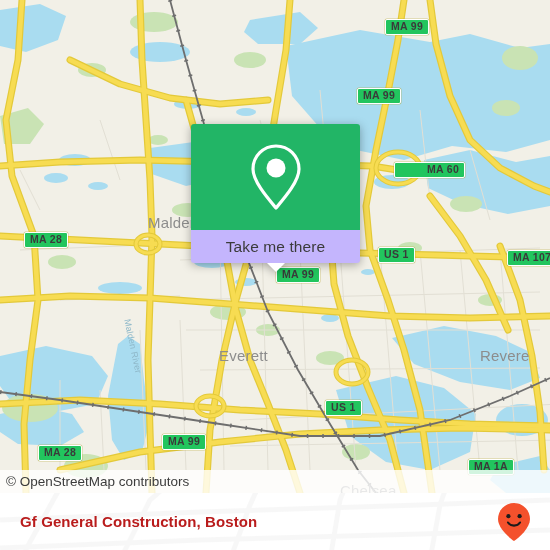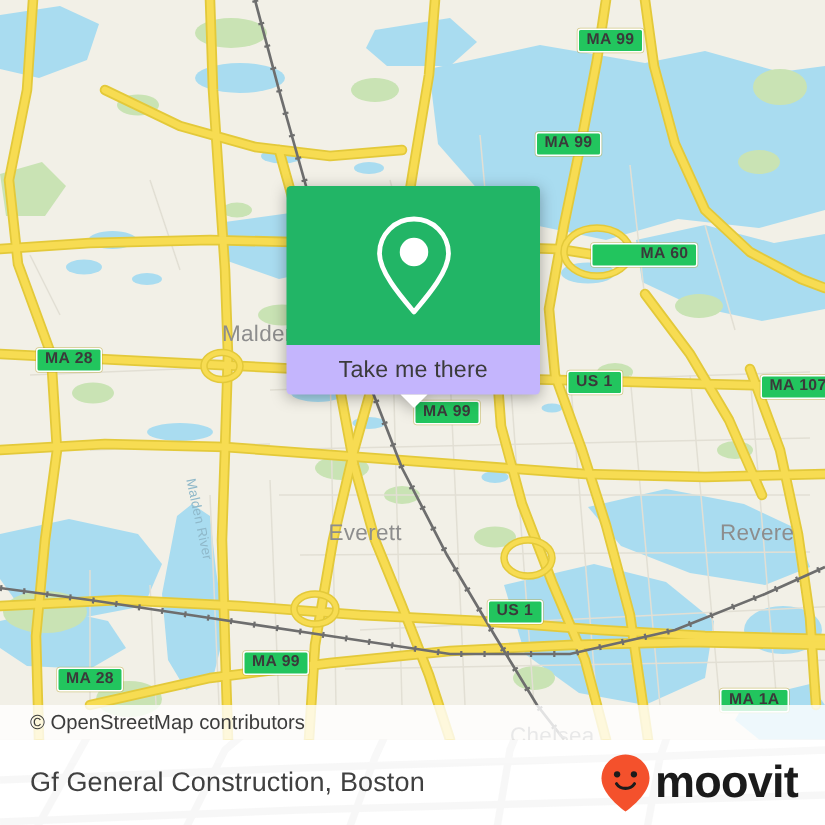--- a/index.html
+++ b/index.html
@@ -43,21 +43,21 @@
     white-space:nowrap;
     box-shadow:0 0 0 .5px rgba(180,160,40,.5);
   }
 
   
   .attrib{
     position:absolute;left:0;top:470px;width:550px;height:23px;
     background:rgba(255,255,255,.80);
     font-size:13.5px;color:#3c3c3c;
     line-height:23px;
-    padding-left:20px;
+    padding-left:6px;
     box-sizing:border-box;
     white-space:nowrap;
   }
 
   
   .callout{
     position:absolute;left:191px;top:124px;width:169px;
     filter:drop-shadow(0 2px 5px rgba(0,0,0,.32));
   }
   .callout-head{
@@ -80,21 +80,21 @@
   }
 
   
   .bottombar{
     position:absolute;left:0;top:493px;width:550px;height:57px;
     background:#ffffff;overflow:hidden;
   }
   .bottombar .watermark{position:absolute;left:0;top:-493px;opacity:.07;}
   .bar-title{
     position:absolute;left:20px;top:0;height:57px;line-height:57px;
-    font-size:18px;color:#404040;letter-spacing:.1px;white-space:nowrap;
+    font-size:15px;color:#b91c1c;letter-spacing:.1px;white-space:nowrap;font-weight:bold;
   }
   .brand{
     position:absolute;right:18px;top:0;height:57px;
     display:flex;align-items:center;gap:2px;
   }
   .brand-word{
     font-size:30px;font-weight:bold;color:#1b1b1b;letter-spacing:-.5px;
     line-height:30px;
   }
 </style>
@@ -267,21 +267,21 @@
     <div class="shield" style="left:385px;top:19px;">MA 99</div>
     <div class="shield" style="left:357px;top:88px;">MA 99</div>
     <div class="shield" style="left:394px;top:162px;padding-left:32px;">MA 60</div>
     <div class="shield" style="left:24px;top:232px;">MA 28</div>
     <div class="shield" style="left:276px;top:267px;">MA 99</div>
     <div class="shield" style="left:378px;top:247px;">US 1</div>
     <div class="shield" style="left:507px;top:250px;">MA 107</div>
     <div class="shield" style="left:325px;top:400px;">US 1</div>
     <div class="shield" style="left:162px;top:434px;">MA 99</div>
     <div class="shield" style="left:38px;top:445px;">MA 28</div>
-    <div class="shield" style="left:480px;top:459px;">MA 1A</div>
+    <div class="shield" style="left:468px;top:459px;">MA 1A</div>
 
     <div class="attrib">© OpenStreetMap contributors</div>
   </div>
 
   <div class="callout">
     <div class="callout-head">
       <svg width="58" height="72" viewBox="0 0 58 72">
         <path d="M29,5 C16.3,5 6,15.3 6,28 C6,40.5 21,57.5 29,67 C37,57.5 52,40.5 52,28 C52,15.3 41.7,5 29,5 Z" fill="none" stroke="#ffffff" stroke-width="3.2" stroke-linejoin="round"></path>
         <circle cx="29" cy="27" r="9.5" fill="#ffffff"></circle>
       </svg>
@@ -305,17 +305,16 @@
       </g>
     </svg>
     <div class="bar-title">Gf General Construction, Boston</div>
     <div class="brand">
       <svg width="36" height="42" viewBox="0 0 36 42">
         <path d="M18,2 C9.2,2 2,9.2 2,18 C2,27.2 13,36.5 18,40 C23,36.5 34,27.2 34,18 C34,9.2 26.8,2 18,2 Z" fill="#f4512c"></path>
         <circle cx="12.4" cy="15.2" r="2.1" fill="#1b1b1b"></circle>
         <circle cx="23.6" cy="15.2" r="2.1" fill="#1b1b1b"></circle>
         <path d="M12,21.5 C14.6,25.6 21.4,25.6 24,21.5" fill="none" stroke="#1b1b1b" stroke-width="2.1" stroke-linecap="round"></path>
       </svg>
-      <span class="brand-word">moovit</span>
     </div>
   </div>
 
 </div>
 
 </body></html>

